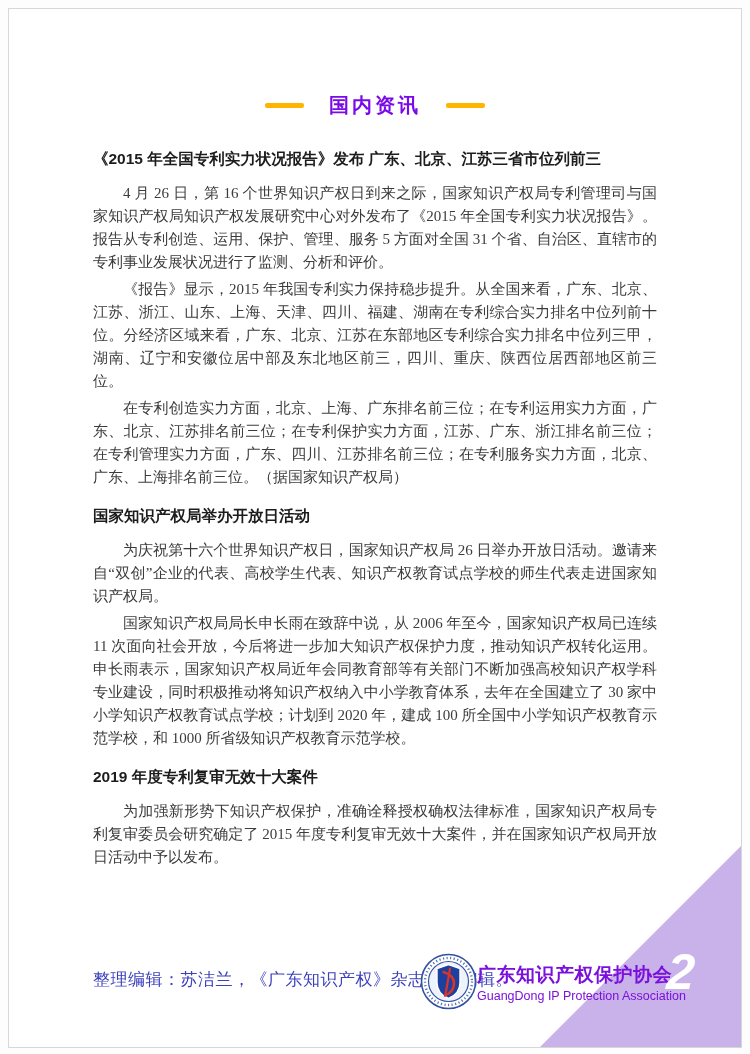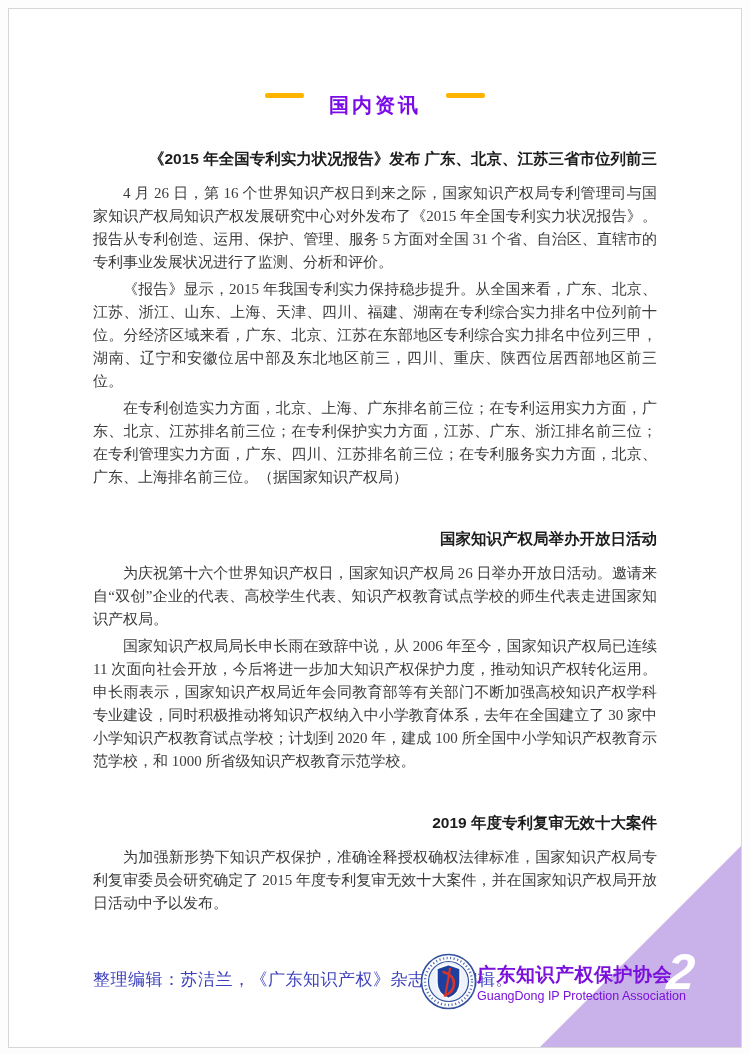--- a/index.html
+++ b/index.html
@@ -10,33 +10,33 @@
   }
   .page {
     position:absolute; left:8px; top:8px;
     width:732px; height:1038px;
     background:#ffffff; border:1px solid #d7d7d7;
     overflow:hidden;
   }
   .content { padding:84px 84px 0 84px; }
 
   
-  .news-header { display:flex; justify-content:center; align-items:flex-start; gap:25px; height:24px; }
+  .news-header { display:flex; justify-content:center; align-items:center; gap:25px; height:24px; }
   .news-header .hdr-title {
     margin:0; font-size:20px; font-weight:700; letter-spacing:3px;
     color:#7a0ae8; line-height:24px;
   }
   .dash { width:39px; height:5px; background:#ffb400; border-radius:2px; flex:0 0 auto; }
 
   
   article h2 {
-    margin:32px 0 14px 0; text-align:right;
+    margin:32px 0 14px 0; text-align:left;
     font-size:15.5px; font-weight:700; color:#1c1c1c; line-height:19px;
   }
-  article + article h2 { margin-top:40px; }
+  article + article h2 { margin-top:17px; }
   article p {
     margin:0 0 4px 0; text-indent:2em; text-align:justify;
     font-size:15px; line-height:23px; color:#3b3b3b;font-family:Liberation Serif, serif;
   }
 
   
   .corner-triangle {
     position:absolute; right:0; bottom:0;
     width:201px; height:201px; background:#c9b1e9;
     -webkit-clip-path:polygon(100% 0,100% 100%,0 100%);

